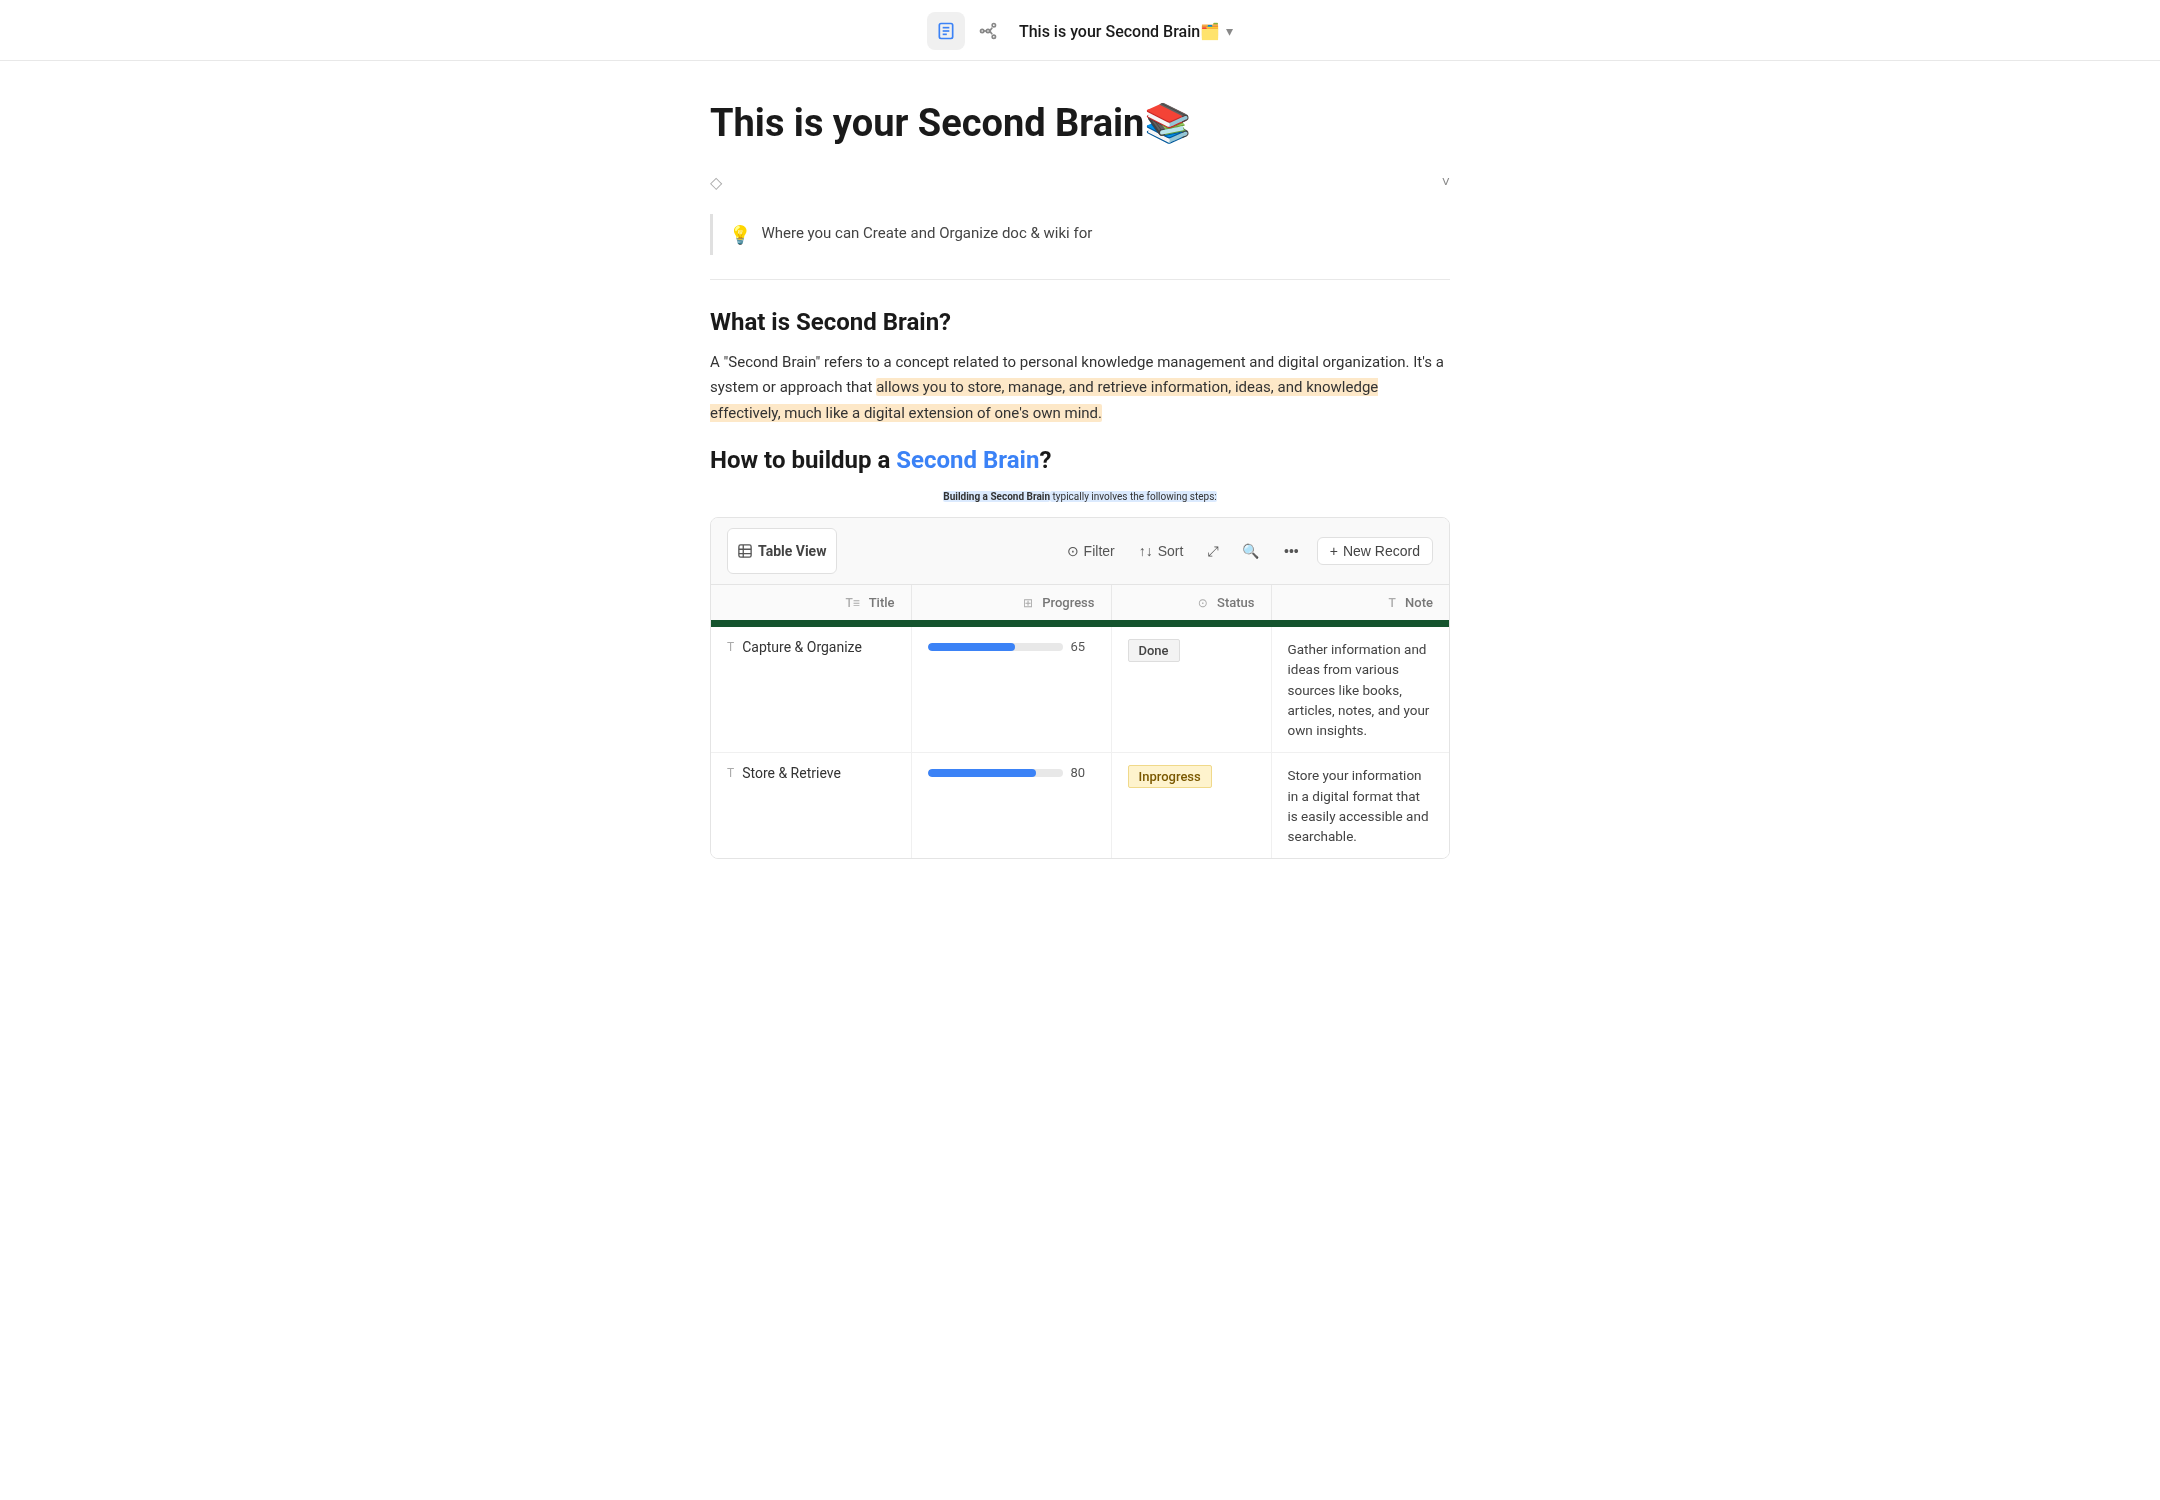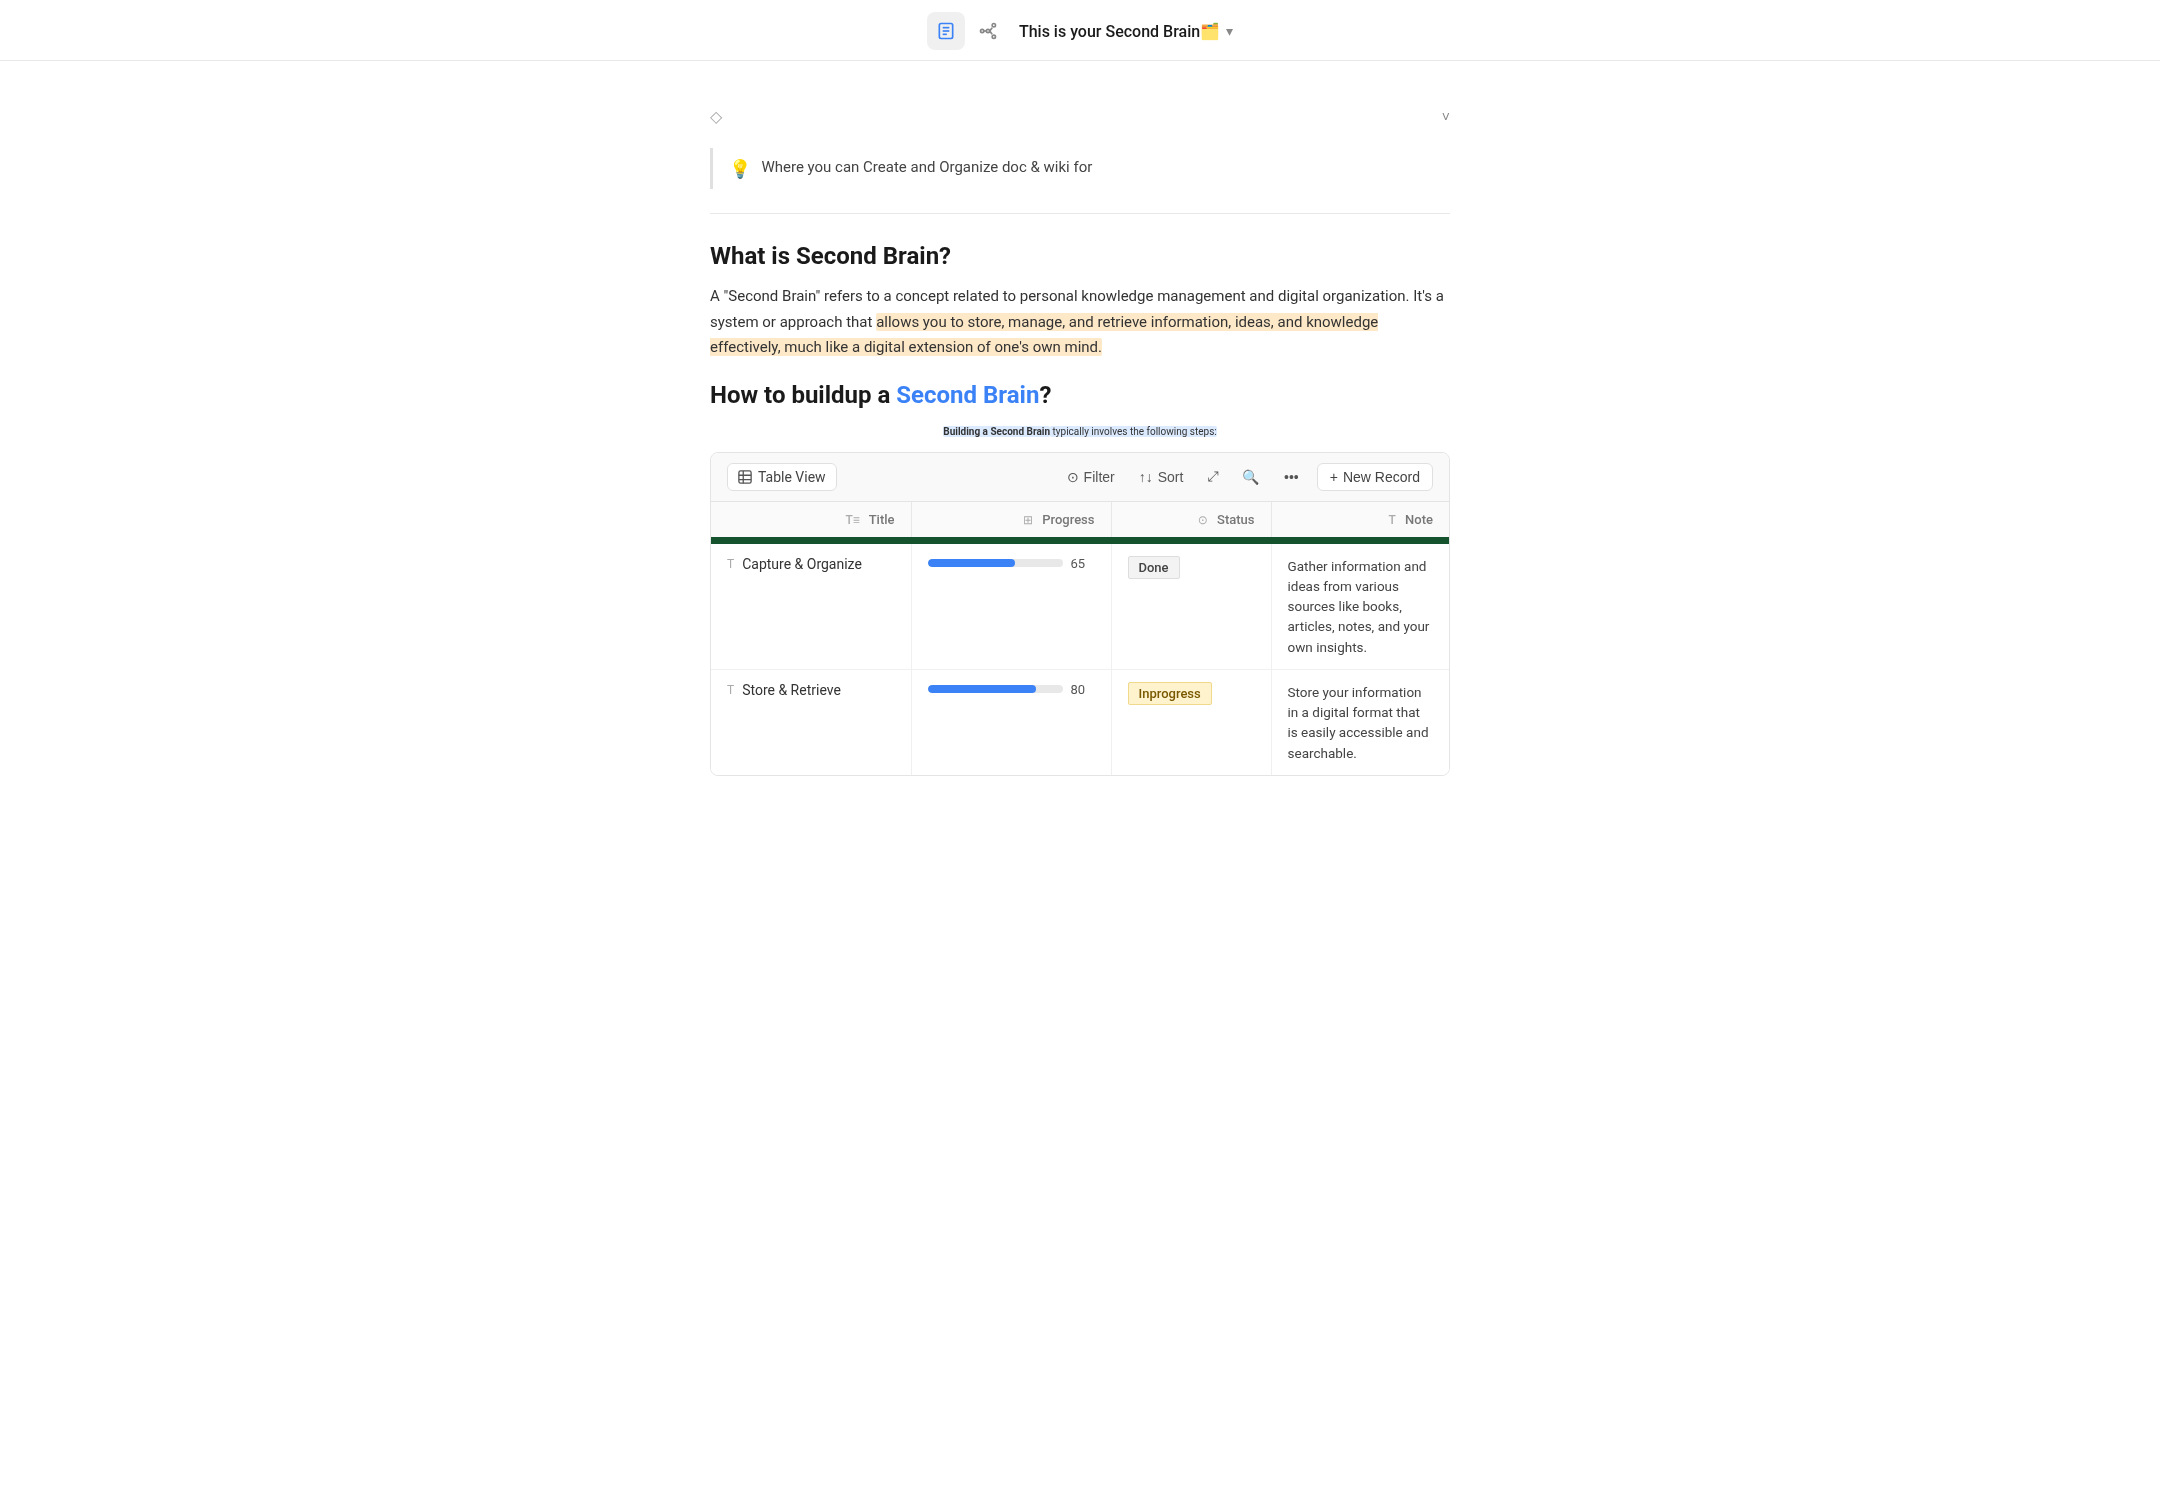--- a/index.html
+++ b/index.html
@@ -186,26 +186,26 @@
       justify-content: space-between;
       padding: 10px 16px;
       border-bottom: 1px solid #e4e4e4;
       background: #f9f9f9;
     }
     .table-view-label {
       display: flex;
       align-items: center;
       gap: 6px;
       font-size: 14px;
-      font-weight: 400;
+      font-weight: 700;
       color: #444;
       background: white;
       border: 1px solid #e0e0e0;
       border-radius: 6px;
-      padding: 5px 10px;
+      padding: 14px 10px;
       cursor: pointer;
     }
     .table-toolbar-right {
       display: flex;
       align-items: center;
       gap: 12px;
     }
     .toolbar-btn {
       display: flex;
       align-items: center;
@@ -360,20 +360,21 @@
     </button>
     <div class="nav-title-area">
       <span>This is your Second Brain🗂️</span>
       <span class="nav-chevron">▾</span>
     </div>
   </div>
 </nav>
 
 <main class="main-content">
 
+  <h1 class="page-title">This is your Second Brain📚</h1>
 
   <div class="properties-row">
     <div class="properties-left">
       <span class="tag-icon">◇</span>
     </div>
     <span class="nav-chevron">˅</span>
   </div>
 
   <div class="callout-block">
     <span class="callout-emoji">💡</span>

